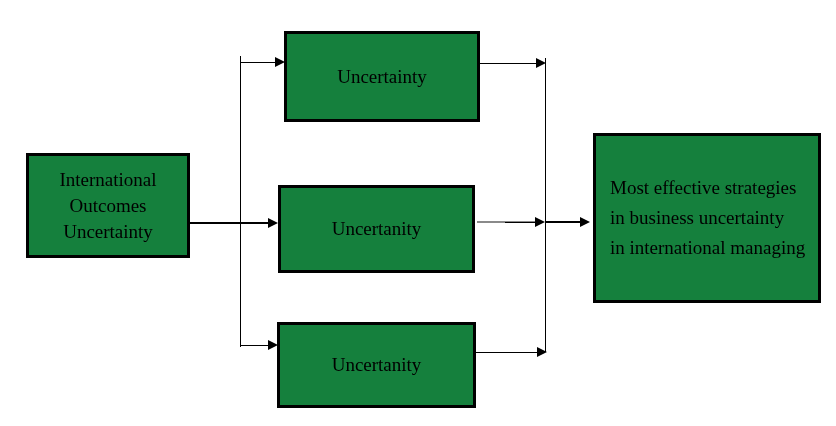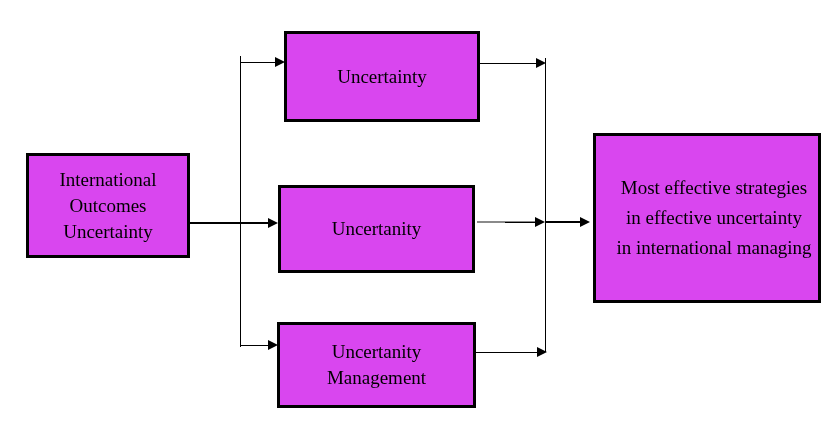--- a/index.html
+++ b/index.html
@@ -12,21 +12,21 @@
     width: 836px;
     height: 426px;
     background: #ffffff;
     font-family: "Liberation Serif", "DejaVu Serif", serif;
     color: #000000;
     overflow: hidden;
   }
   .box {
     position: absolute;
     border: 3px solid #000000;
-    background: #d946ef;
+    background: #15803d;
     box-sizing: border-box;
     display: flex;
     flex-direction: column;
     justify-content: center;
   }
   .box .line {
     display: block;
     font-size: 19px;
     line-height: 26px;
     white-space: nowrap;
@@ -34,21 +34,21 @@
   .box.center .line { text-align: center; }
   .box.left-align { padding-left: 14px; }
   .box.left-align .line {
     text-align: left;
     line-height: 30px;
   }
   #source-box      { left: 26px;  top: 153px; width: 164px; height: 105px; }
   #assessment-box  { left: 284px; top: 31px;  width: 196px; height: 91px; }
   #outcomes-box    { left: 278px; top: 185px; width: 197px; height: 88px; }
   #management-box  { left: 277px; top: 322px; width: 199px; height: 86px; }
-  #strategies-box  { left: 593px; top: 133px; width: 228px; height: 170px; align-items: center; }
+  #strategies-box  { left: 593px; top: 133px; width: 228px; height: 170px; }
 
   .hline {
     position: absolute;
     height: 1.5px;
     background: #000000;
   }
   .vline {
     position: absolute;
     width: 1.5px;
     background: #000000;
@@ -76,26 +76,25 @@
   <div class="box center" id="assessment-box">
     <span class="line">Uncertainty</span>
   </div>
 
   <div class="box center" id="outcomes-box">
     <span class="line">Uncertanity</span>
   </div>
 
   <div class="box center" id="management-box">
     <span class="line">Uncertanity</span>
-    <span class="line">Management</span>
   </div>
 
   <div class="box left-align" id="strategies-box">
     <span class="line">Most effective strategies</span>
-    <span class="line">in effective uncertainty</span>
+    <span class="line">in business uncertainty</span>
     <span class="line">in international managing</span>
   </div>
 
   <div class="hline" style="left:190px; top:222px; width:80px;"></div>
   <div class="arrowhead" style="left:268px; top:218px;"></div>
 
   <div class="vline" style="left:239.5px; top:56px; height:291px;"></div>
 
   <div class="hline" style="left:240px; top:61.5px; width:36px;"></div>
   <div class="arrowhead" style="left:275px; top:57px;"></div>

